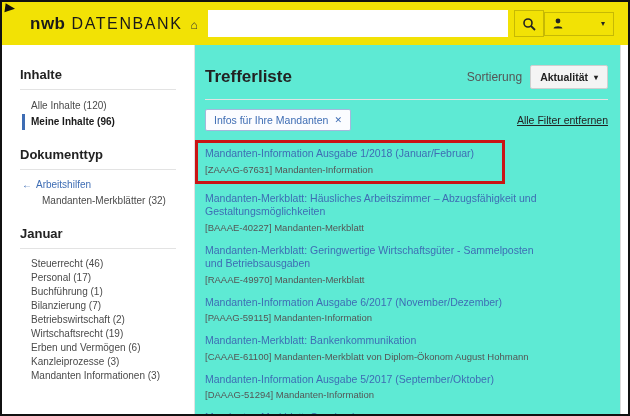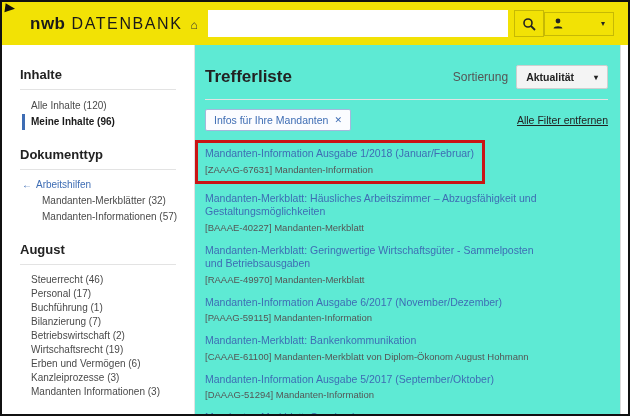--- a/index.html
+++ b/index.html
@@ -52,37 +52,37 @@
 
   .main { flex:1; padding:20px 12px 0 10px; overflow:hidden; }
   .right-gutter { width:8px; border-left:1px solid #ddd; background:#fff; }
 
   .main-head { display:flex; align-items:center; justify-content:space-between; }
   .page-title { font-size:17px; font-weight:bold; color:#222; }
   .sortwrap { display:flex; align-items:center; gap:8px; }
   .sort-label { font-size:12px; color:#555; }
   .sort-btn { background:#f4f4f4; border:1px solid #cfcfcf; border-radius:2px;
               font-size:10.5px; font-weight:bold; color:#222; padding:5px 9px;
-              display:flex; align-items:center; gap:20px; cursor:pointer; }
+              display:flex; align-items:center; gap:6px; cursor:pointer; }
   .main-hr { border:none; border-top:1px solid #e3e3e3; margin:10px 0 9px 0; }
 
   .filter-row { display:flex; align-items:center; justify-content:space-between; }
   .chip { display:inline-flex; align-items:center; gap:6px; border:1px solid #a3b8dc;
           background:#fbfcff; color:#3e6db4; font-size:10.5px; padding:4px 8px;
           border-radius:2px; cursor:pointer; }
   .chip .x { font-size:9px; }
   .clear-link { font-size:10.5px; color:#222; text-decoration:underline; cursor:pointer; }
 
   .results { margin-top:13px; }
   .result { margin-bottom:11px; }
   .r-title { display:block; color:#3e6db4; text-decoration:none; font-size:10.5px;
              line-height:13.5px; max-width:345px; cursor:pointer; }
   .r-meta { font-size:9.5px; color:#555; margin-top:3px; }
   .highlight-box { display:inline-block; border:3px solid #c91515;
-             padding:4px 8px 6px 7px; margin:-4px 0 8px -10px; }
+             padding:4px 28px 6px 7px; margin:-4px 0 8px -10px; }
   .svgicon { display:block; }
 </style>
 </head>
 <body>
 
 <div class="frame">
 
   <div class="topbar">
     <div class="cursor-artifact"></div>
     <div class="logo">
@@ -117,25 +117,24 @@
         <hr class="side-hr">
         <a class="side-item">Alle Inhalte (120)</a>
         <a class="side-item active">Meine Inhalte (96)</a>
       </div>
 
       <div class="side-section">
         <div class="side-title">Dokumenttyp</div>
         <hr class="side-hr">
         <a class="back-link"><span class="arrow">←</span><span>Arbeitshilfen</span></a>
         <a class="side-sub">Mandanten-Merkblätter (32)</a>
-        <a class="side-sub">Mandanten-Informationen (57)</a>
       </div>
 
       <div class="side-section thema-list">
-        <div class="side-title">August</div>
+        <div class="side-title">Januar</div>
         <hr class="side-hr">
         <a class="side-item">Steuerrecht (46)</a>
         <a class="side-item">Personal (17)</a>
         <a class="side-item">Buchführung (1)</a>
         <a class="side-item">Bilanzierung (7)</a>
         <a class="side-item">Betriebswirtschaft (2)</a>
         <a class="side-item">Wirtschaftsrecht (19)</a>
         <a class="side-item">Erben und Vermögen (6)</a>
         <a class="side-item">Kanzleiprozesse (3)</a>
         <a class="side-item">Mandanten Informationen (3)</a>

